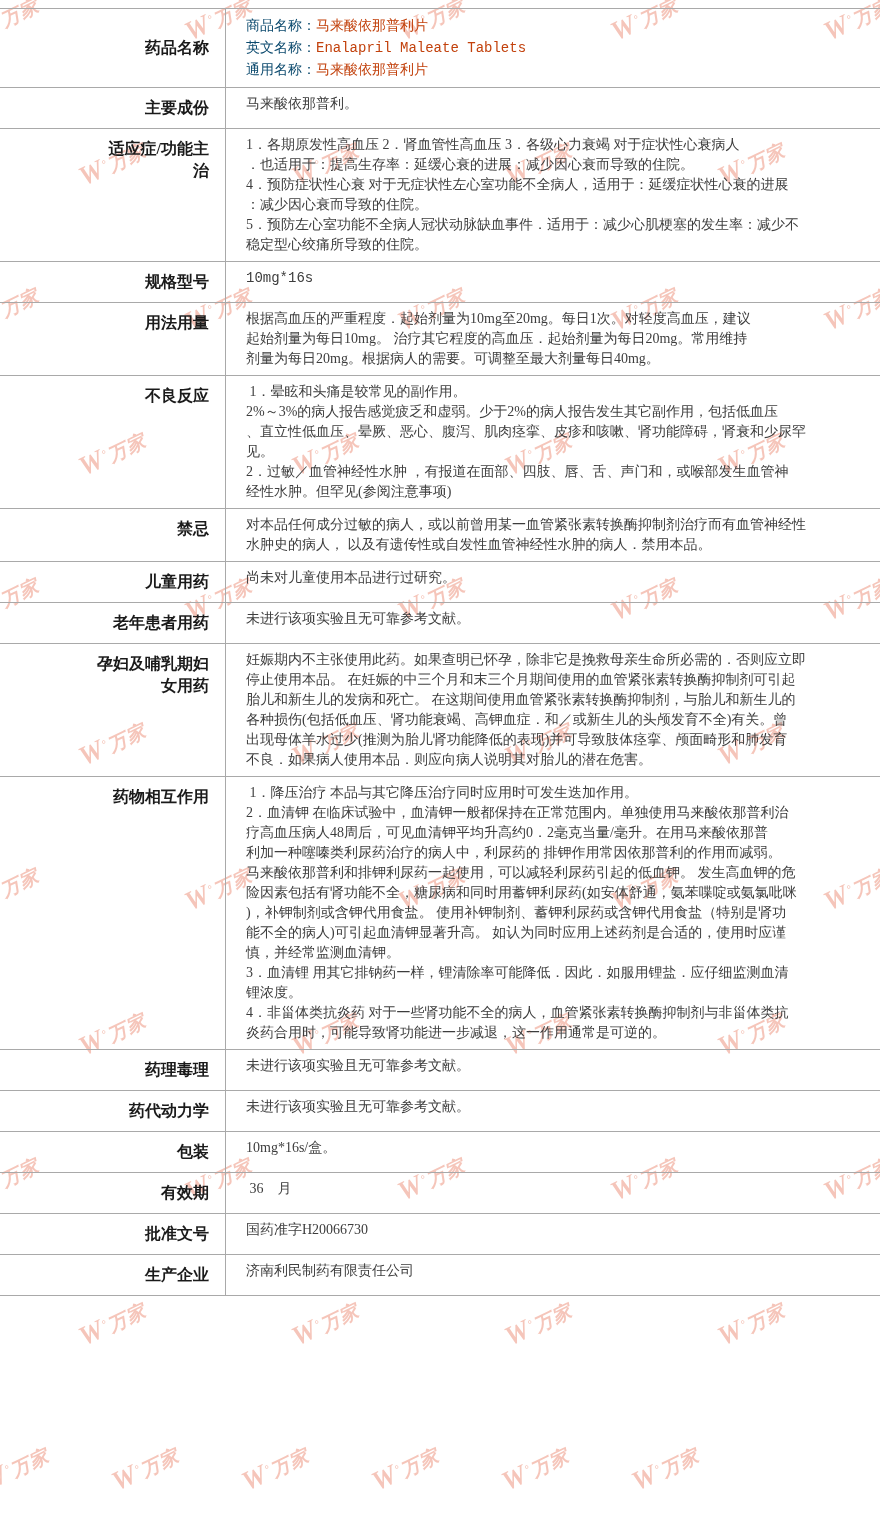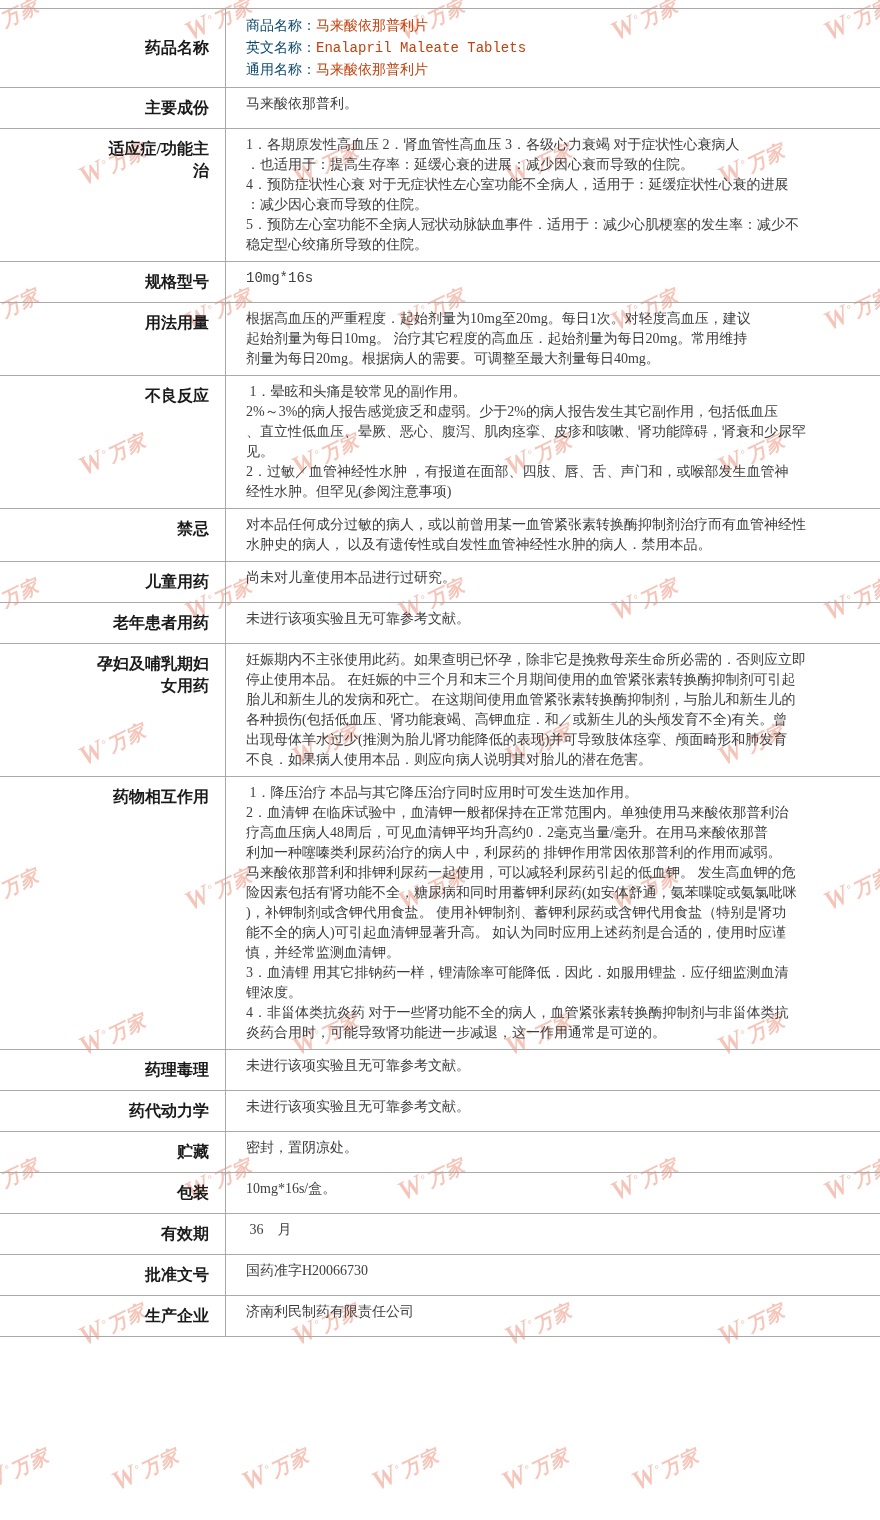--- a/index.html
+++ b/index.html
@@ -208,24 +208,20 @@
         </tr>
         <tr>
           <td class="label">药理毒理</td>
           <td class="content">未进行该项实验且无可靠参考文献。</td>
         </tr>
         <tr>
           <td class="label">药代动力学</td>
           <td class="content">未进行该项实验且无可靠参考文献。</td>
         </tr>
         <tr>
-          <td class="label">贮藏</td>
-          <td class="content">密封，置阴凉处。</td>
-        </tr>
-        <tr>
           <td class="label">包装</td>
           <td class="content">10mg*16s/盒。</td>
         </tr>
         <tr>
           <td class="label">有效期</td>
           <td class="content"> 36　月</td>
         </tr>
         <tr>
           <td class="label">批准文号</td>
           <td class="content">国药准字H20066730</td>

